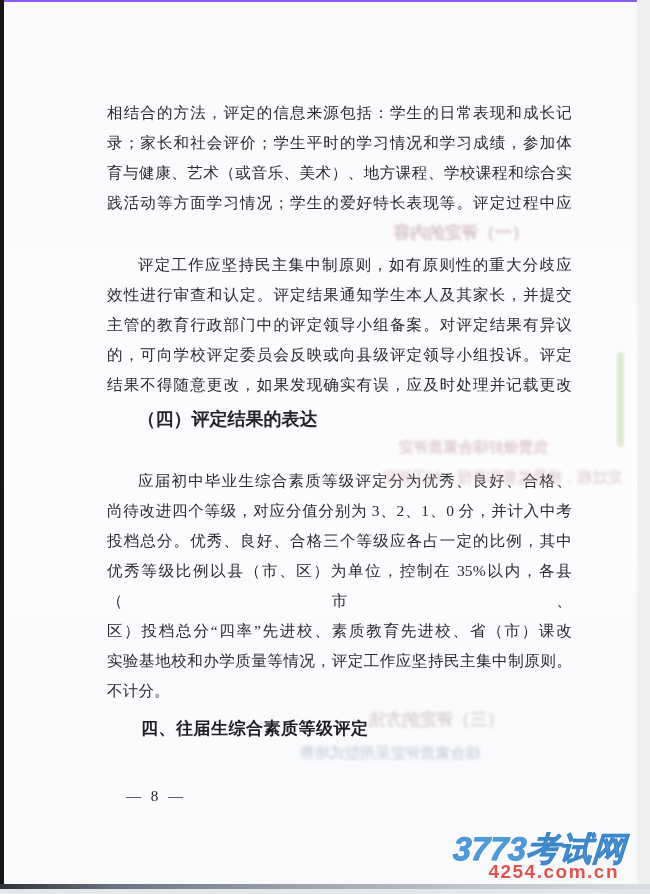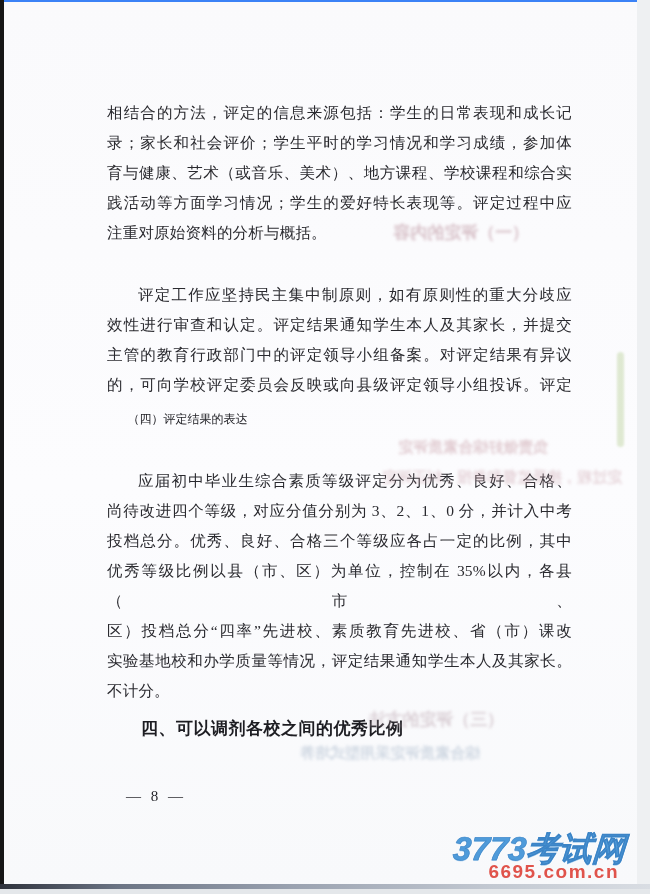--- a/index.html
+++ b/index.html
@@ -1,18 +1,18 @@
 <!DOCTYPE html>
 <html><head>
 <meta charset="utf-8">
 <style>
   html,body{margin:0;padding:0;background:#e9e9ec;}
   .scan{
     position:relative;width:650px;height:894px;overflow:hidden;
-    background:#3b82f6;
+    background:#8b5cf6;
     font-family:"Liberation Serif","DejaVu Serif",serif;
   }
   
   .edge-left{position:absolute;left:0;top:0;width:4px;height:890px;background:#161616;}
   .edge-top{position:absolute;left:0;top:0;width:100%;height:2px;background:#d9d9dе;}
   .edge-right-band{position:absolute;right:0;top:0;width:13px;height:100%;background:#eef0f2;}
   .edge-bottom-line{position:absolute;left:0;top:884px;width:650px;height:5px;
     background:linear-gradient(90deg,#2e323c 0%,#6b7484 18%,#9aa2b0 45%,#c2c8d1 75%,#d9dde3 100%);}
   .edge-bottom-band{position:absolute;left:0;top:889px;width:650px;height:5px;background:#e4e7ea;}
   
@@ -23,21 +23,21 @@
   }
   
   .text-block{position:absolute;left:103px;top:96px;width:465px;color:#2a2a2f;}
   .line{
     font-size:15.5px;line-height:30px;letter-spacing:.2px;
     text-align:justify;text-align-last:justify;overflow:hidden;white-space:normal;
   }
   .line.indent{text-indent:2em;margin-top:32px;}
   .line.para-end{text-align-last:left;}
   .h-minor{
-    font-size:12px;line-height:30px;font-weight:normal;text-indent:1.7em;
+    font-size:18px;line-height:30px;font-weight:bold;text-indent:1.7em;
     margin-top:4px;color:#232328;
     font-family:"Liberation Serif","DejaVu Serif",serif;
   }
   .h-major{
     font-size:17px;line-height:30px;font-weight:bold;text-indent:2em;
     margin-top:8px;color:#1d1d22;letter-spacing:.5px;
     font-family:"Liberation Sans","DejaVu Sans",sans-serif;
   }
   .page-number{
     position:absolute;left:122px;top:786px;font-size:15px;letter-spacing:3px;
@@ -69,50 +69,50 @@
 <body>
 
 <div class="scan">
 
   <div class="paper">
     <div class="text-block">
         <div class="line">相结合的方法，评定的信息来源包括：学生的日常表现和成长记</div>
         <div class="line">录；家长和社会评价；学生平时的学习情况和学习成绩，参加体</div>
         <div class="line">育与健康、艺术（或音乐、美术）、地方课程、学校课程和综合实</div>
         <div class="line">践活动等方面学习情况；学生的爱好特长表现等。评定过程中应</div>
-        <div class="line para-end">注重对原始资料的分析与概括。</div>
         <div class="line indent">评定工作应坚持民主集中制原则，如有原则性的重大分歧应</div>
         <div class="line">效性进行审查和认定。评定结果通知学生本人及其家长，并提交</div>
         <div class="line">主管的教育行政部门中的评定领导小组备案。对评定结果有异议</div>
         <div class="line">的，可向学校评定委员会反映或向县级评定领导小组投诉。评定</div>
+        <div class="line">结果不得随意更改，如果发现确实有误，应及时处理并记载更改</div>
         <div class="h-minor">（四）评定结果的表达</div>
         <div class="line indent">应届初中毕业生综合素质等级评定分为优秀、良好、合格、</div>
         <div class="line">尚待改进四个等级，对应分值分别为 3、2、1、0 分，并计入中考</div>
         <div class="line">投档总分。优秀、良好、合格三个等级应各占一定的比例，其中</div>
         <div class="line">优秀等级比例以县（市、区）为单位，控制在 35%以内，各县（市、</div>
         <div class="line">区）投档总分“四率”先进校、素质教育先进校、省（市）课改</div>
-        <div class="line">实验基地校和办学质量等情况，评定结果通知学生本人及其家长。</div>
+        <div class="line">实验基地校和办学质量等情况，评定工作应坚持民主集中制原则。</div>
         <div class="line para-end">不计分。</div>
-        <div class="h-major">四、可以调剂各校之间的优秀比例</div>
+        <div class="h-major">四、往届生综合素质等级评定</div>
       </div>
 
     <div class="page-number">— 8 —</div>
 
     <div>
         <div class="ghost" style="left: 389px; top: 219px; font-size: 17px; color: rgb(185, 143, 155); opacity: 0.55;">（一）评定的内容</div>
         <div class="ghost" style="left: 394px; top: 436px; font-size: 15px; color: rgb(192, 144, 154); opacity: 0.45;">负责做好综合素质评定</div>
         <div class="ghost" style="left: 378px; top: 466px; font-size: 15px; color: rgb(199, 156, 166); opacity: 0.4;">定过程，接受监督和举报，纠正评定</div>
         <div class="ghost" style="left: 364px; top: 706px; font-size: 17px; color: rgb(185, 163, 173); opacity: 0.5;">（三）评定的方法</div>
         <div class="ghost" style="left: 296px; top: 742px; font-size: 15px; color: rgb(159, 176, 196); opacity: 0.45;">综合素质评定采用型式培养</div>
         <div class="edge-mark" style="left: 613px; top: 350px; width: 7px; height: 95px; background: rgb(170, 199, 129);"></div>
       </div>
 
     <div class="watermark">
       <div class="wm-name">3773考试网</div>
-      <div class="wm-url">6695.com.cn</div>
+      <div class="wm-url">4254.com.cn</div>
     </div>
   </div>
 
   <div class="edge-left"></div>
   <div class="edge-top"></div>
   <div class="edge-right-band"></div>
   <div class="edge-bottom-line"></div>
   <div class="edge-bottom-band"></div>
 </div>
 

